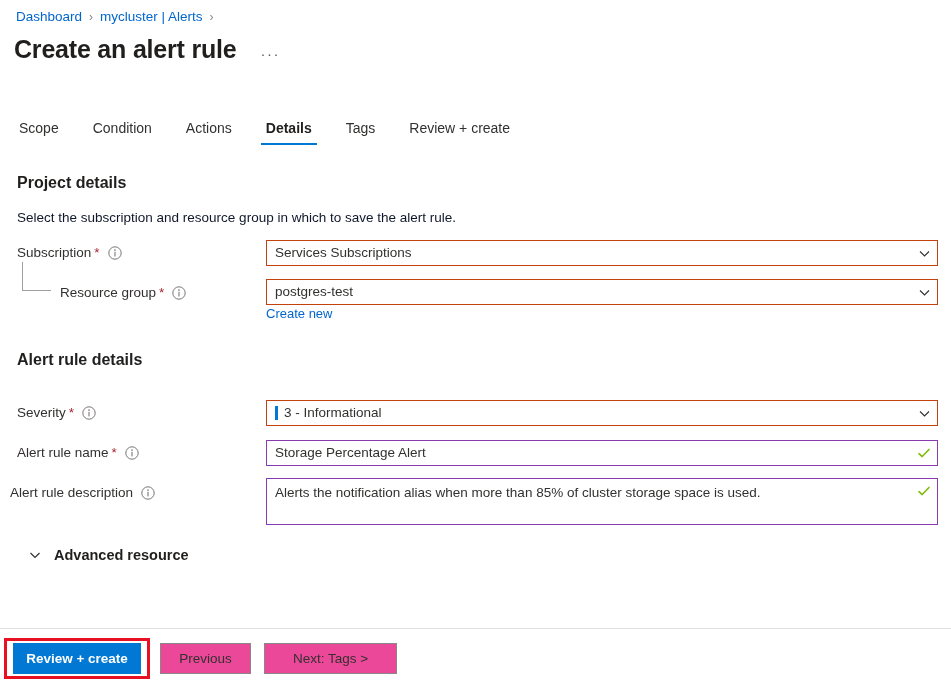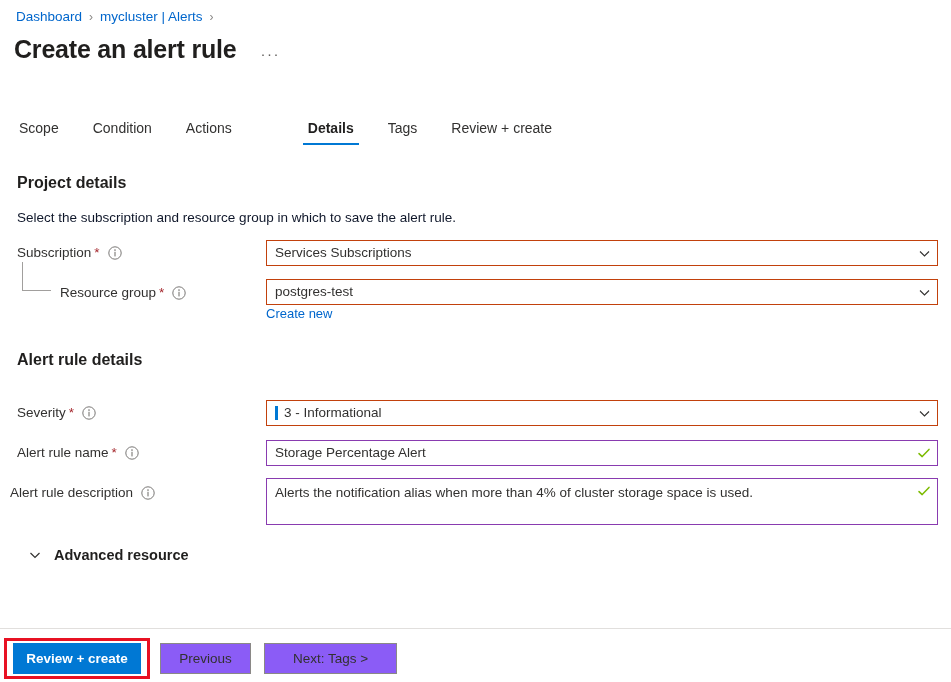--- a/index.html
+++ b/index.html
@@ -82,21 +82,20 @@
     margin-right: 24px;
     cursor: pointer;
     position: relative;
     line-height: 20px;
     white-space: nowrap;
   }
   .tab:last-child { margin-right: 0; }
   .tab.active {
     font-weight: bold;
     color: #201f1e;
-    margin-left: 42px;
   }
   .tab.active::after {
     content: "";
     position: absolute;
     left: 0;
     right: 0;
     bottom: 0;
     height: 2px;
     background: #0078d4;
   }
@@ -278,21 +277,21 @@
   .btn {
     position: absolute;
     height: 31px;
     font-size: 13.5px;
     font-family: "Liberation Sans", sans-serif;
     display: flex;
     align-items: center;
     justify-content: center;
     cursor: pointer;
     border: 1px solid #8a8886;
-    background: #8b5cf6;
+    background: #ec4899;
     color: #323130;
     white-space: nowrap;
   }
   .btn-primary {
     background: #0078d4;
     border: 1px solid #0078d4;
     color: #ffffff;
     font-weight: bold;
   }
 
@@ -423,21 +422,21 @@
   <span>Alert rule description</span>
   <span class="info-icon">
     <svg width="14" height="14" viewBox="0 0 14 14">
       <circle cx="7" cy="7" r="6.2" fill="none" stroke="#797775" stroke-width="1"></circle>
       <circle cx="7" cy="4" r="0.85" fill="#797775"></circle>
       <rect x="6.45" y="5.8" width="1.1" height="4.6" fill="#797775"></rect>
     </svg>
   </span>
 </div>
 <div class="textarea-control" style="top:478px;">
-  <span class="val">Alerts the notification alias when more than 4% of cluster storage space is used.</span>
+  <span class="val">Alerts the notification alias when more than 85% of cluster storage space is used.</span>
   <span class="check-icon">
     <svg width="14" height="14" viewBox="0 0 14 14">
       <path d="M2 7.6 L5.2 10.6 L12 3.4" fill="none" stroke="#7cbb00" stroke-width="1.5" stroke-linecap="round" stroke-linejoin="round"></path>
     </svg>
   </span>
 </div>
 
 <div class="advanced-row">
   <span class="advanced-chevron">
     <svg width="14" height="14" viewBox="0 0 14 14">

